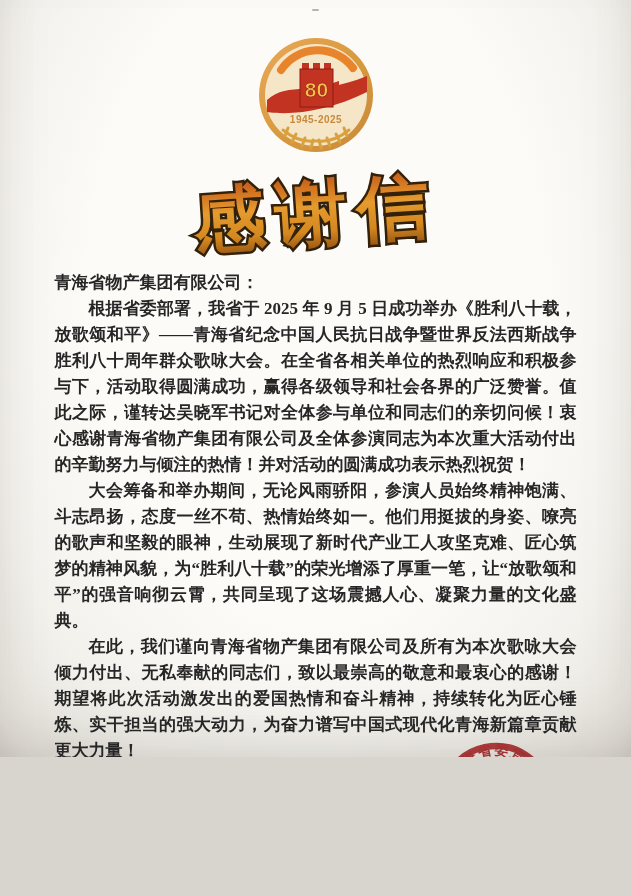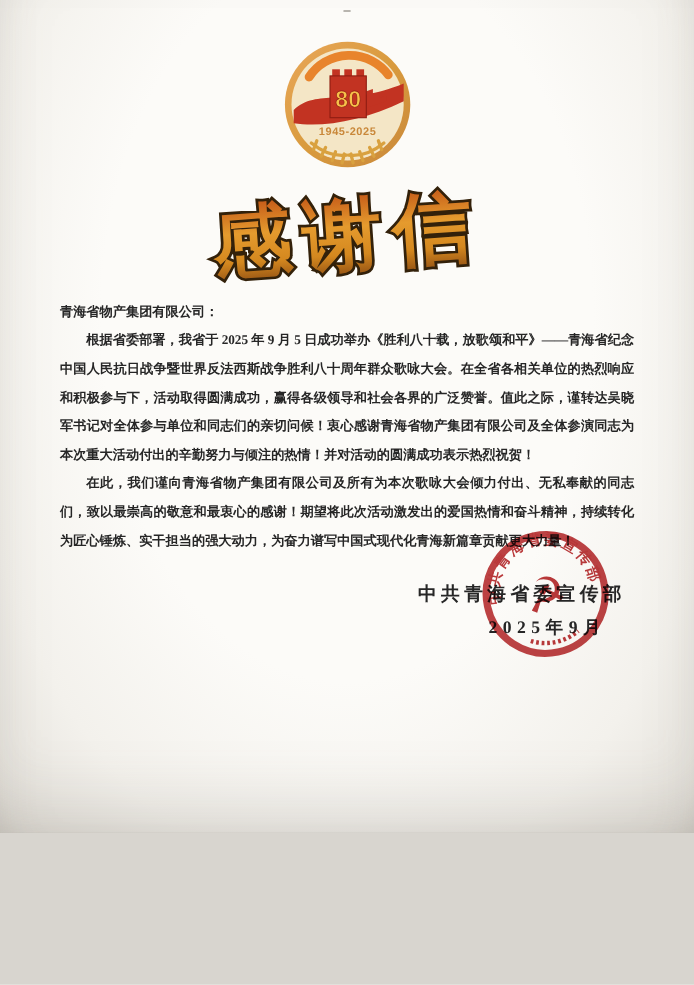--- a/index.html
+++ b/index.html
@@ -16,21 +16,21 @@
       radial-gradient(ellipse at 50% 38%, #fcfbf8 50%, #f3f1ec 78%, #e6e3dd 96%, #dedbd4 100%);
     box-shadow: inset 0 -50px 70px -40px rgba(125,120,110,.30),
                 inset 40px 0 70px -60px rgba(125,120,110,.20),
                 inset -40px 0 70px -60px rgba(125,120,110,.20);
     overflow:hidden;
   }
   .emblem-wrap{display:flex;justify-content:center;padding-top:34px;}
   .title-wrap{display:flex;justify-content:center;margin-top:2px;}
   .letter-body{
     width:522px;margin:8px auto 0;
-    font-size:12px;line-height:26px;
+    font-size:17px;line-height:26px;
     color:#262626;font-weight:600;
     text-align:justify;
   }
   .letter-body p{margin:0;}
   .salutation{text-indent:0;}
   .para{text-indent:2em;font-family:Liberation Serif, serif;}
   .signature-block{
     position:relative;
     margin-top:24px;
     color:#262626;font-weight:600;
@@ -107,20 +107,21 @@
       </defs>
       <g transform="rotate(-4 145 55)">
         <text x="145" y="80" text-anchor="middle" font-family="Liberation Serif, DejaVu Serif, serif" font-size="72" font-weight="bold" letter-spacing="10" paint-order="stroke" stroke="#33210a" stroke-width="5" fill="url(#titleGrad)">感谢信</text>
       </g>
     </svg>
   </div>
 
   <div class="letter-body">
     <p class="salutation">青海省物产集团有限公司：</p>
     <p class="para">根据省委部署，我省于 2025 年 9 月 5 日成功举办《胜利八十载，放歌颂和平》——青海省纪念中国人民抗日战争暨世界反法西斯战争胜利八十周年群众歌咏大会。在全省各相关单位的热烈响应和积极参与下，活动取得圆满成功，赢得各级领导和社会各界的广泛赞誉。值此之际，谨转达吴晓军书记对全体参与单位和同志们的亲切问候！衷心感谢青海省物产集团有限公司及全体参演同志为本次重大活动付出的辛勤努力与倾注的热情！并对活动的圆满成功表示热烈祝贺！</p>
+    <p class="para">大会筹备和举办期间，无论风雨骄阳，参演人员始终精神饱满、斗志昂扬，态度一丝不苟、热情始终如一。他们用挺拔的身姿、嘹亮的歌声和坚毅的眼神，生动展现了新时代产业工人攻坚克难、匠心筑梦的精神风貌，为“胜利八十载”的荣光增添了厚重一笔，让“放歌颂和平”的强音响彻云霄，共同呈现了这场震撼人心、凝聚力量的文化盛典。</p>
     <p class="para">在此，我们谨向青海省物产集团有限公司及所有为本次歌咏大会倾力付出、无私奉献的同志们，致以最崇高的敬意和最衷心的感谢！期望将此次活动激发出的爱国热情和奋斗精神，持续转化为匠心锤炼、实干担当的强大动力，为奋力谱写中国式现代化青海新篇章贡献更大力量！</p>
   </div>
 
   <div class="signature-block">
     <div class="signature">中共青海省委宣传部</div>
     <div class="date">2025年9月</div>
 
     <div class="seal">
       <svg width="120" height="120" viewBox="0 0 120 120">
         <circle cx="60" cy="60" r="54" fill="none" stroke="#b5282a" stroke-width="6.5" opacity=".95"></circle>

